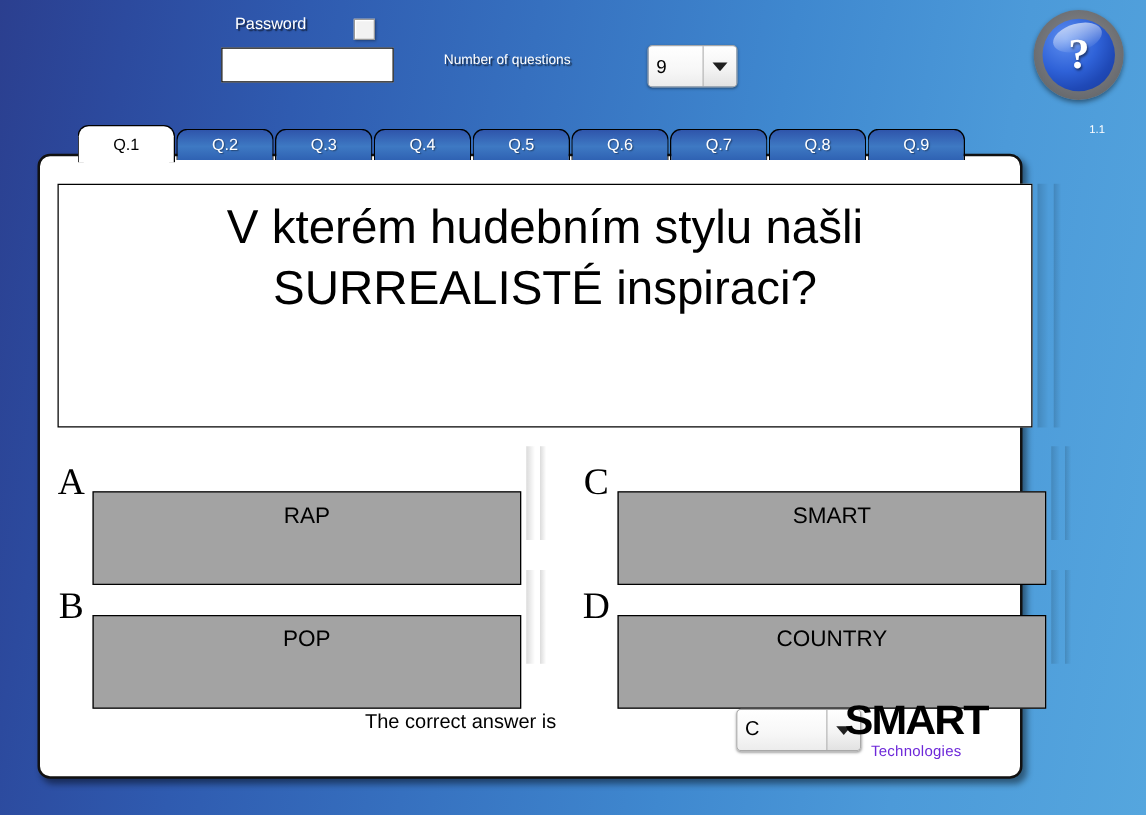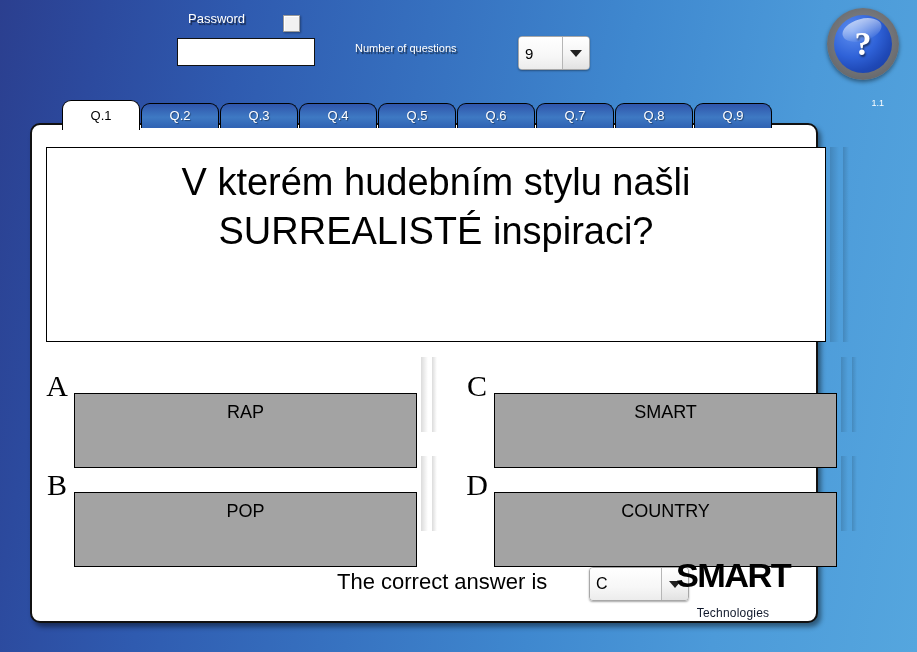--- a/index.html
+++ b/index.html
@@ -330,24 +330,23 @@
   
   .footer {
     position: absolute;
     left: 0; bottom: 8px;
     width: 100%;
     height: 58px;
   }
   .correct-label {
     position: absolute;
     left: 260px; top: 14px;
-    font-size: 22px;
+    font-size: 16px;
     color: #000000;
     white-space: nowrap;
-    margin-left: 45px;
   }
   #ans-combo {
     left: 557px; top: 12px;
     width: 100px; height: 34px;
   }
   #ans-combo .combo-value { font-size: 16px; }
 
   .smart-logo {
     position: absolute;
     right: 18px; top: 4px;
@@ -359,22 +358,22 @@
     font-size: 33px;
     font-weight: bold;
     letter-spacing: -1.5px;
     color: #000000;
     line-height: 1;
     font-family: "Liberation Sans", sans-serif;
     transform: scaleX(1.04);
   }
   .smart-logo .smart-sub {
     font-size: 12px;
-    color: #0f172a;
-    margin-top: 14px;
+    color: #6d28d9;
+    margin-top: 2px;
     letter-spacing: .2px;
   }
 </style>
 </head>
 <body>
 
 <div id="app">
 
   <div class="topbar">
 

